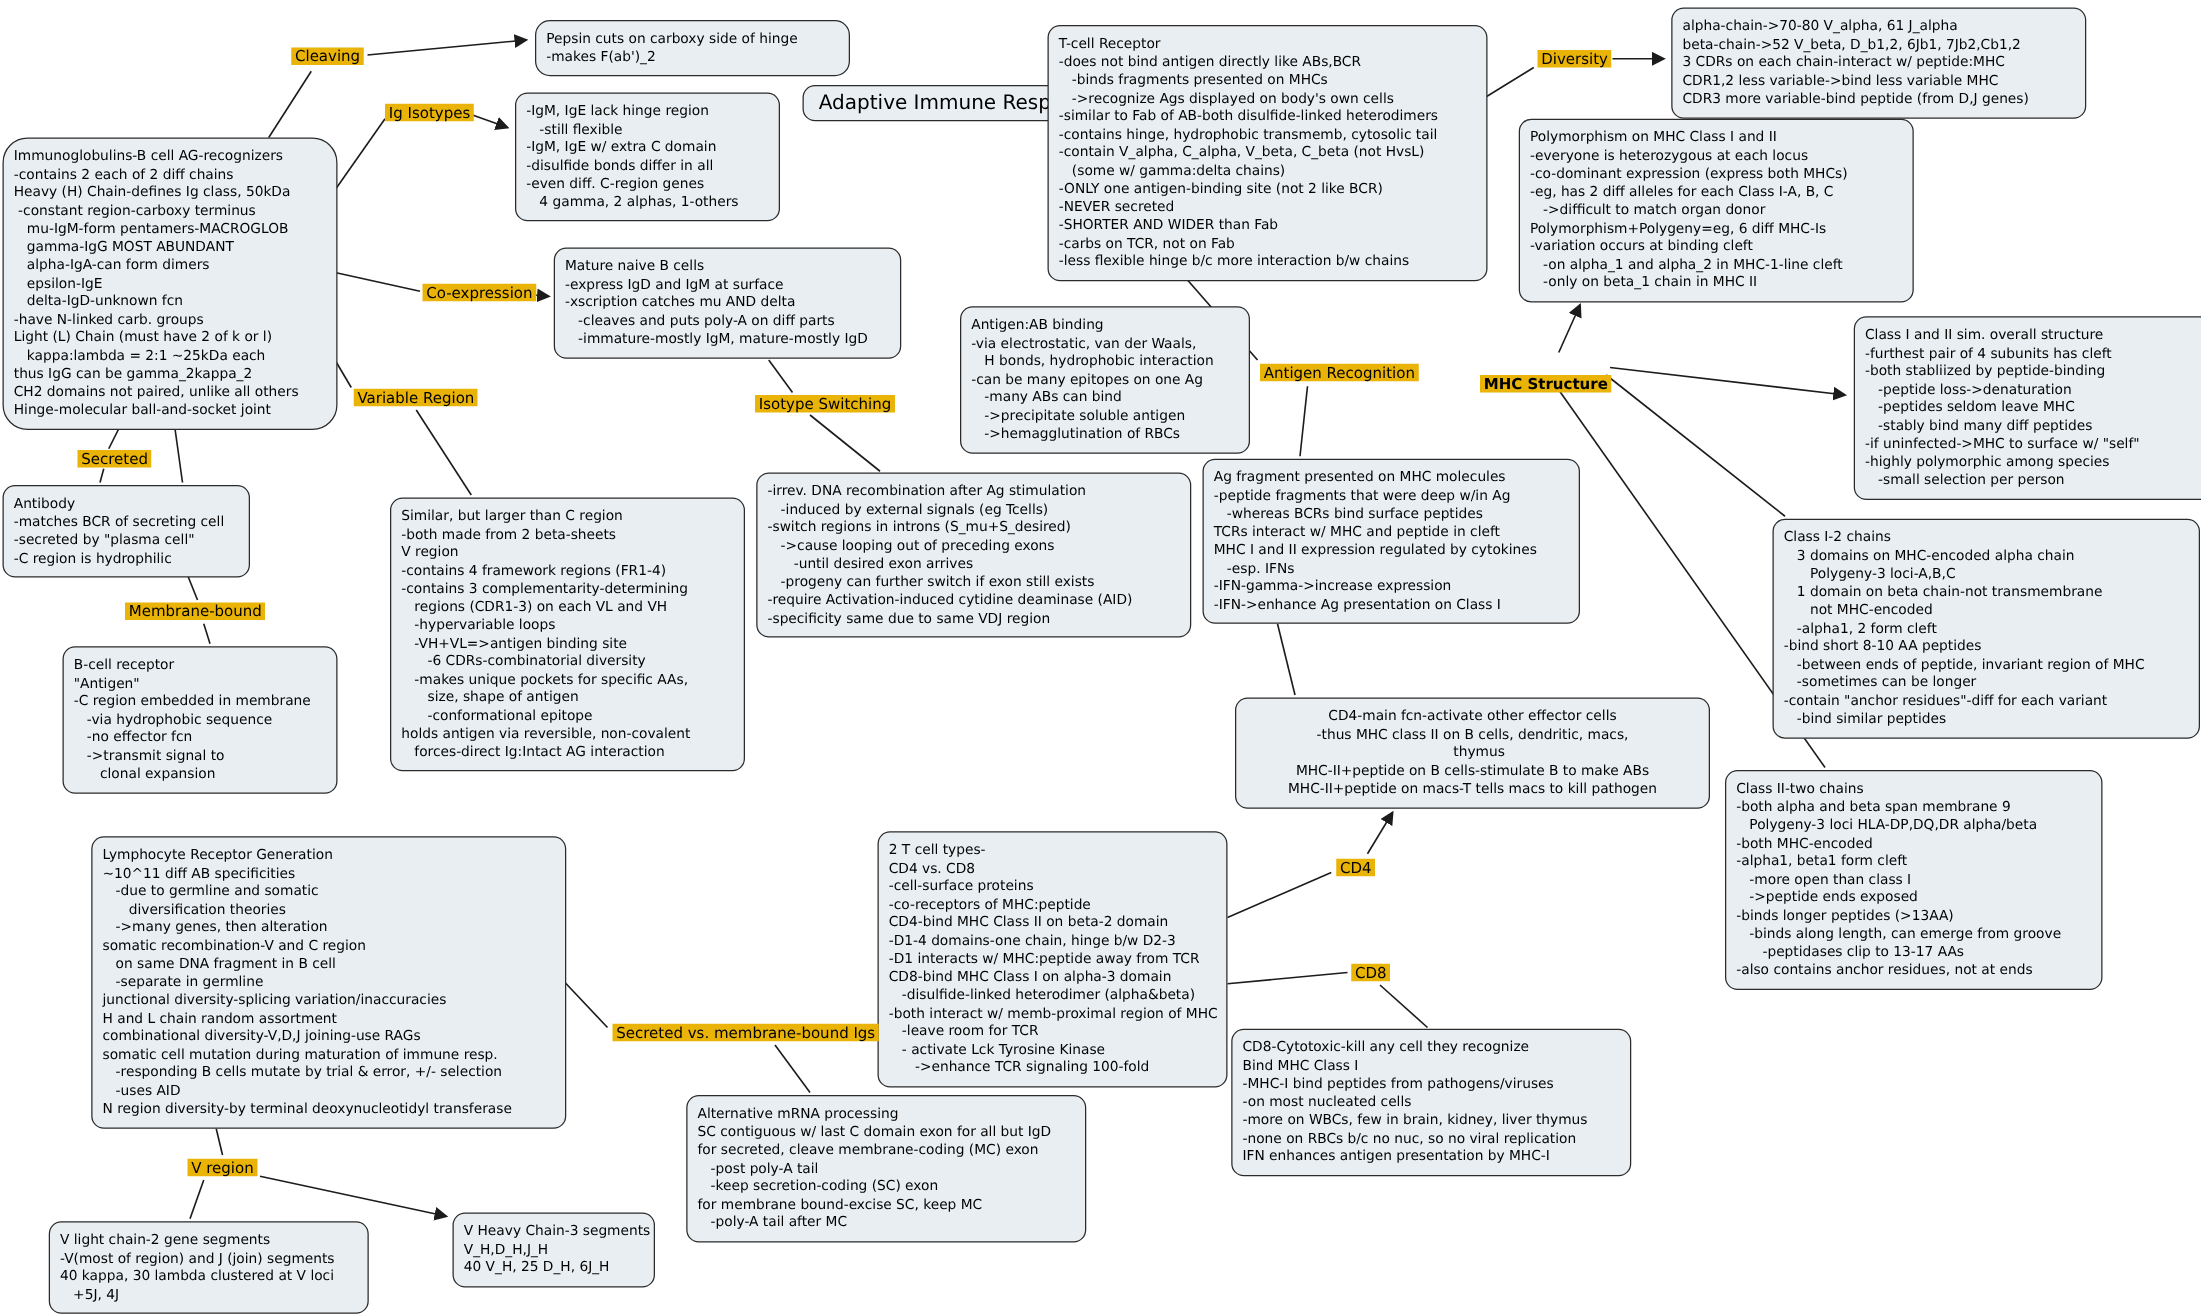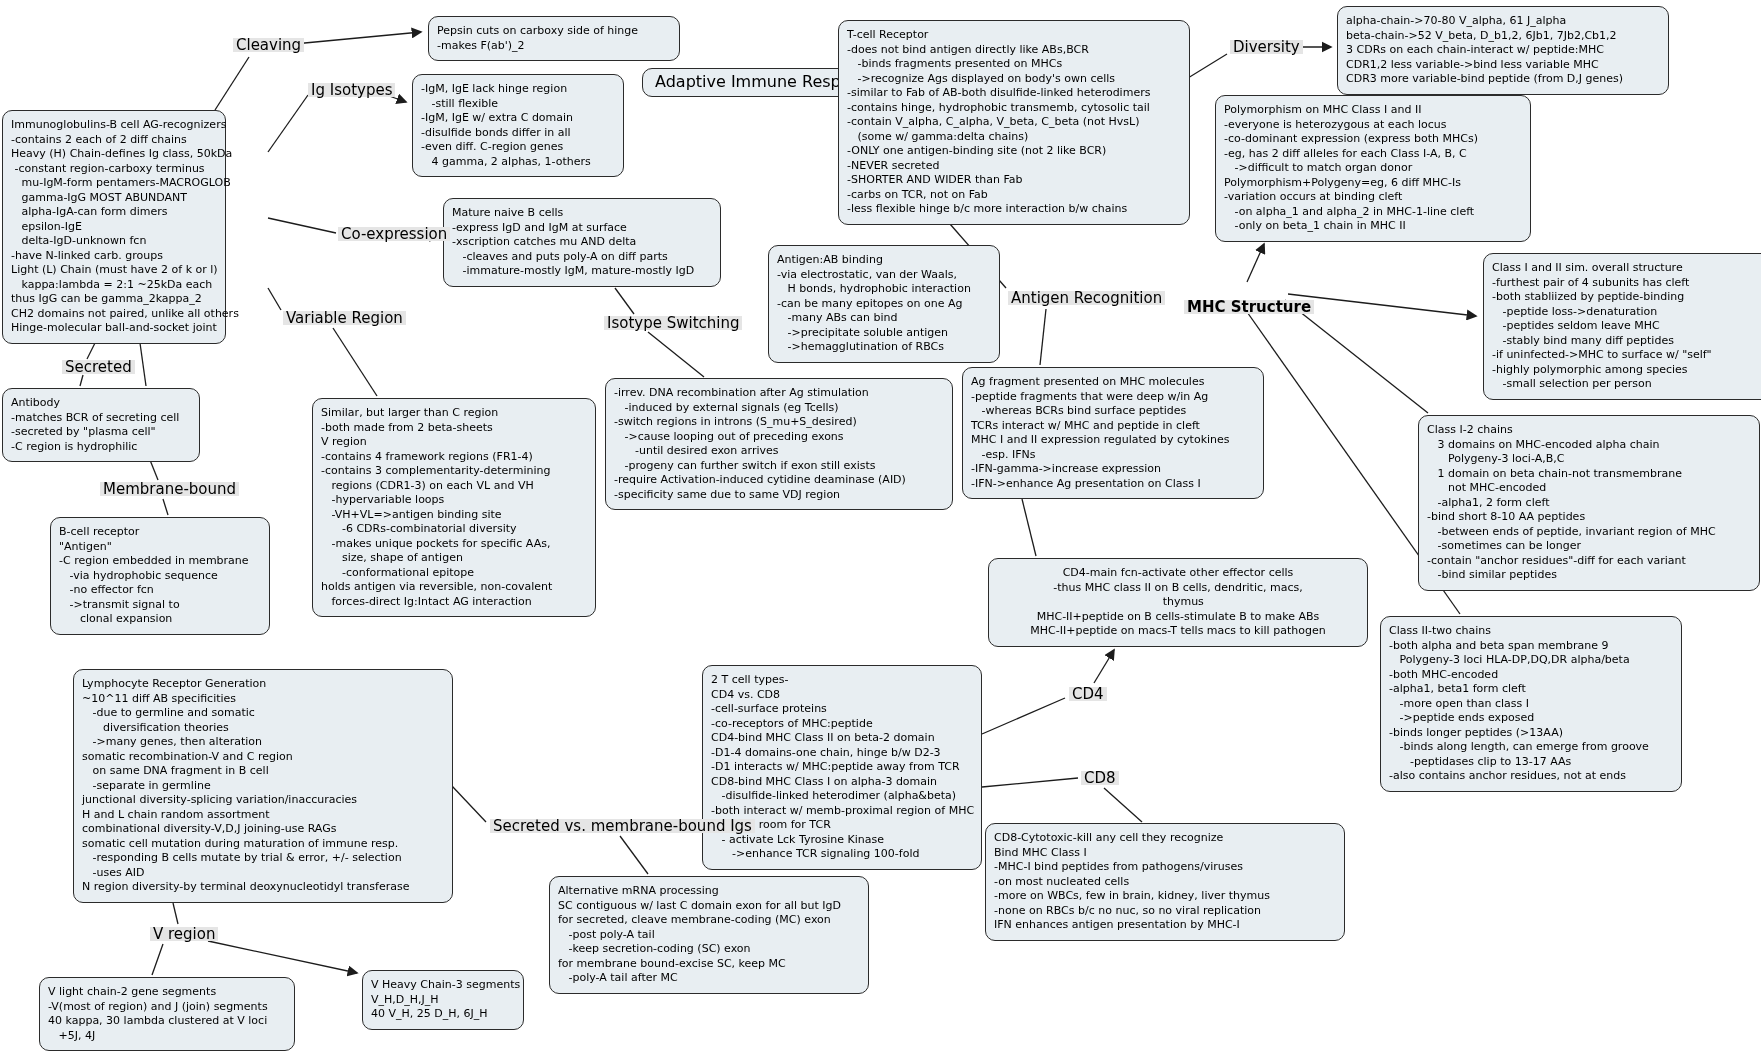--- a/index.html
+++ b/index.html
@@ -7,22 +7,22 @@
        font-family:"DejaVu Sans","Liberation Sans",sans-serif;color:#000;}
   #wires{position:absolute;left:0;top:0;width:1761px;height:1052px;z-index:0;}
   .node{
     position:absolute;z-index:2;box-sizing:border-box;
     background:#e8eef2;border:1.6px solid #2b2b2b;border-radius:10px;
     padding:7px 8px;font-size:11px;line-height:14.5px;
     white-space:pre;color:#000;
   }
   .node.title{font-size:16px;padding:6px 12px;}
   .elabel{
-    position:absolute;z-index:3;background:#e5e5e5;
-    font-size:15px;line-height:14px;padding:0 3px;white-space:nowrap;color:#000;
+    position:absolute;z-index:3;background:#eab308;
+    font-size:12px;line-height:14px;padding:0 3px;white-space:nowrap;color:#000;
   }
   svg line{stroke:#1c1c1c;stroke-width:1.3;}
 </style>
 </head>
 <body>
 
 <svg id="wires">
   <defs>
     <marker id="arr" viewBox="0 0 10 10" refX="8.5" refY="5" markerWidth="8.5" markerHeight="8.5" orient="auto-start-reverse">
       <path d="M0,0 L10,5 L0,10 z" fill="#1c1c1c"></path>
@@ -56,36 +56,36 @@
   <line x1="1094" y1="683" x2="1114" y2="650" marker-end="url(#arr)"></line>
   <line x1="982" y1="787" x2="1078" y2="778"></line>
   <line x1="1104" y1="788" x2="1142" y2="822"></line>
   <line x1="452" y1="786" x2="486" y2="822"></line>
   <line x1="620" y1="836" x2="648" y2="874"></line>
   <line x1="173" y1="903" x2="178" y2="924"></line>
   <line x1="163" y1="944" x2="152" y2="975"></line>
   <line x1="208" y1="941" x2="357" y2="973" marker-end="url(#arr)"></line>
 </svg>
 
-<div class="node" style="left:2px;top:110px;width:224px;">Immunoglobulins-B cell AG-recognizers
+<div class="node" style="left:2px;top:110px;width:268px;border-radius:20px;">Immunoglobulins-B cell AG-recognizers
 -contains 2 each of 2 diff chains
 Heavy (H) Chain-defines Ig class, 50kDa
  -constant region-carboxy terminus
    mu-IgM-form pentamers-MACROGLOB
    gamma-IgG MOST ABUNDANT
    alpha-IgA-can form dimers
    epsilon-IgE
    delta-IgD-unknown fcn
 -have N-linked carb. groups
 Light (L) Chain (must have 2 of k or l)
    kappa:lambda = 2:1 ~25kDa each
 thus IgG can be gamma_2kappa_2
 CH2 domains not paired, unlike all others
 Hinge-molecular ball-and-socket joint</div>
-<div class="node" style="left:428px;top:16px;width:252px;">Pepsin cuts on carboxy side of hinge
+<div class="node" style="left:428px;top:16px;width:252px;border-radius:12px;">Pepsin cuts on carboxy side of hinge
 -makes F(ab')_2</div>
 <div class="node" style="left:412px;top:74px;width:212px;">-IgM, IgE lack hinge region
    -still flexible
 -IgM, IgE w/ extra C domain
 -disulfide bonds differ in all
 -even diff. C-region genes
    4 gamma, 2 alphas, 1-others</div>
 <div class="node title" style="left:642px;top:68px;">Adaptive Immune Response</div>
 <div class="node" style="left:443px;top:198px;width:278px;">Mature naive B cells
 -express IgD and IgM at surface
@@ -209,21 +209,21 @@
 -co-receptors of MHC:peptide
 CD4-bind MHC Class II on beta-2 domain
 -D1-4 domains-one chain, hinge b/w D2-3
 -D1 interacts w/ MHC:peptide away from TCR
 CD8-bind MHC Class I on alpha-3 domain
    -disulfide-linked heterodimer (alpha&amp;beta)
 -both interact w/ memb-proximal region of MHC
    -leave room for TCR
    - activate Lck Tyrosine Kinase
       -&gt;enhance TCR signaling 100-fold</div>
-<div class="node" style="left:985px;top:823px;width:360px;">CD8-Cytotoxic-kill any cell they recognize
+<div class="node" style="left:985px;top:823px;width:320px;">CD8-Cytotoxic-kill any cell they recognize
 Bind MHC Class I
 -MHC-I bind peptides from pathogens/viruses
 -on most nucleated cells
 -more on WBCs, few in brain, kidney, liver thymus
 -none on RBCs b/c no nuc, so no viral replication
 IFN enhances antigen presentation by MHC-I</div>
 <div class="node" style="left:73px;top:669px;width:380px;">Lymphocyte Receptor Generation
 ~10^11 diff AB specificities
    -due to germline and somatic
       diversification theories

